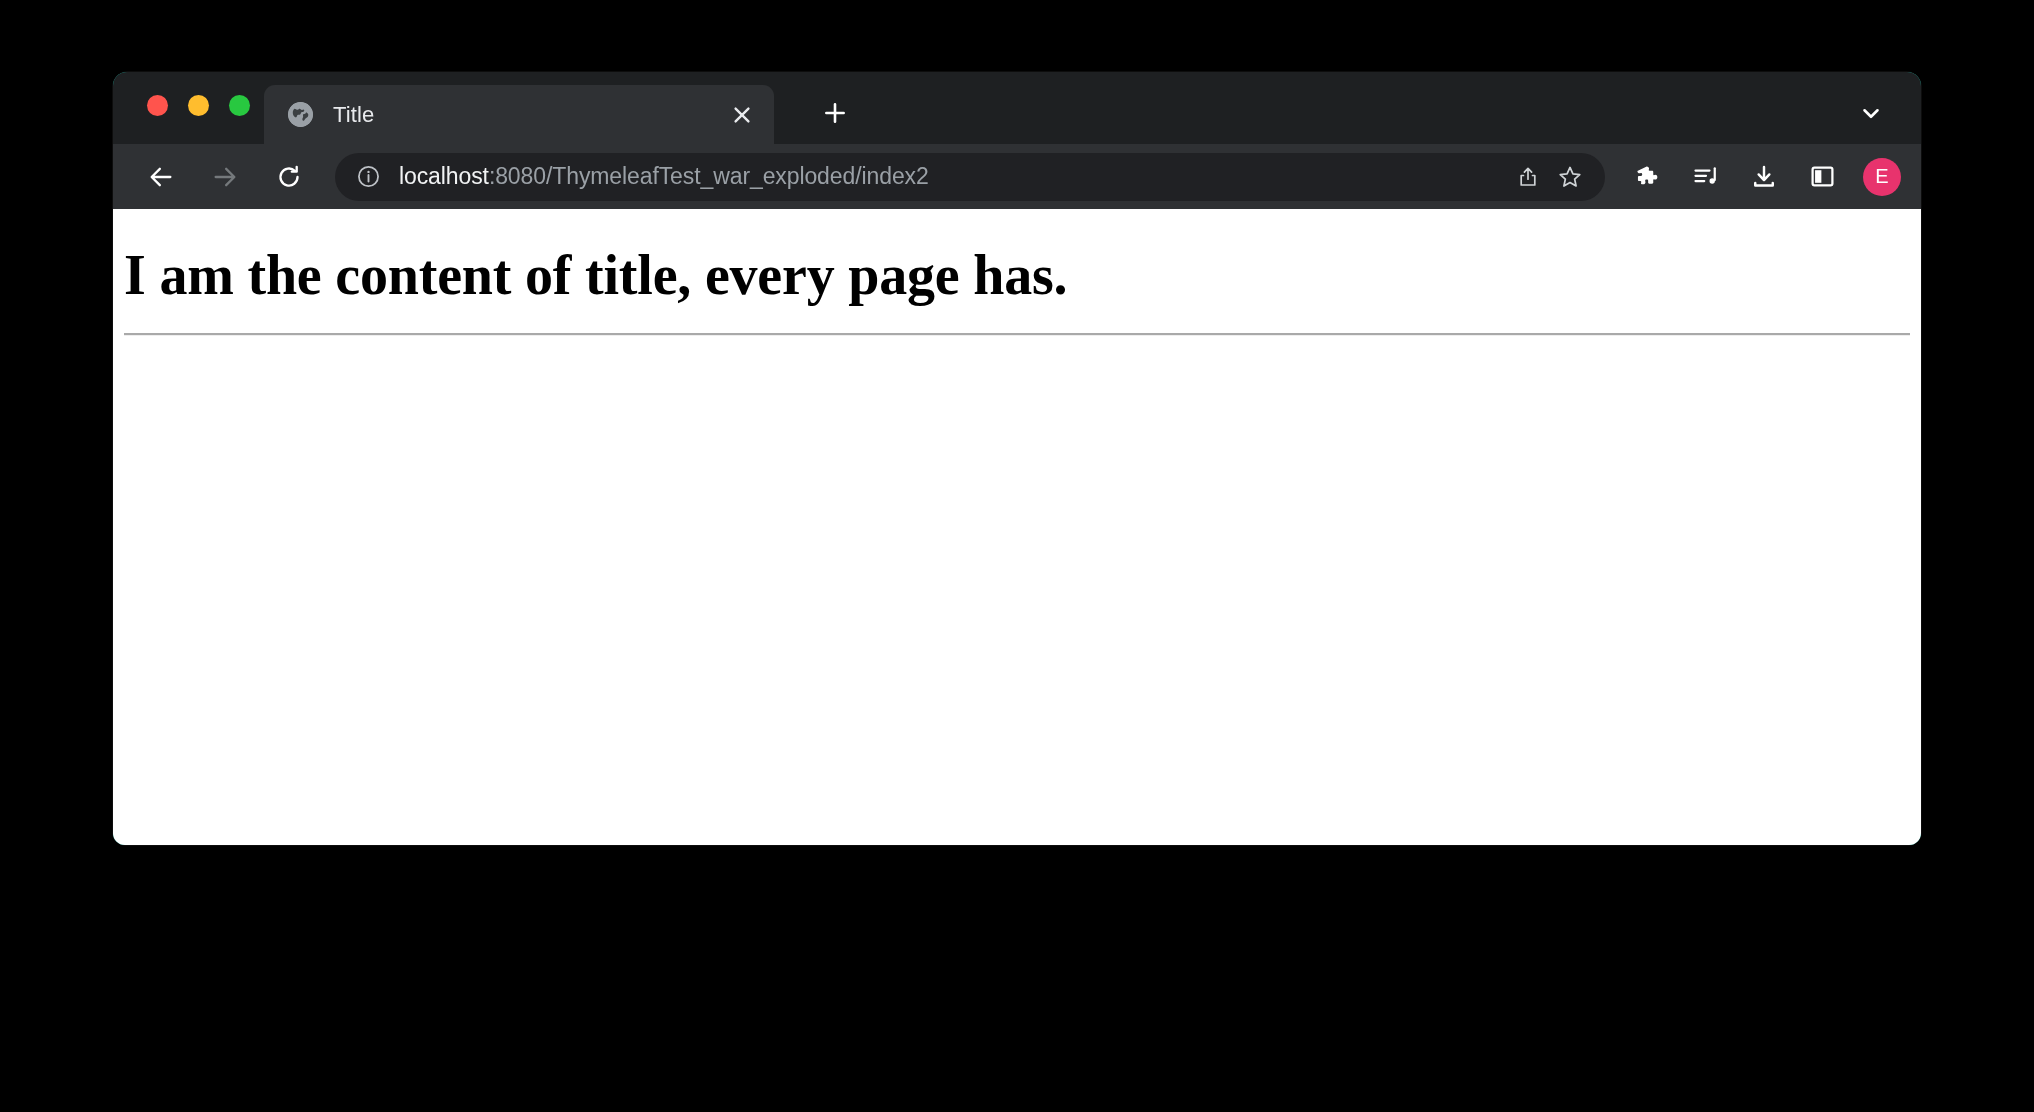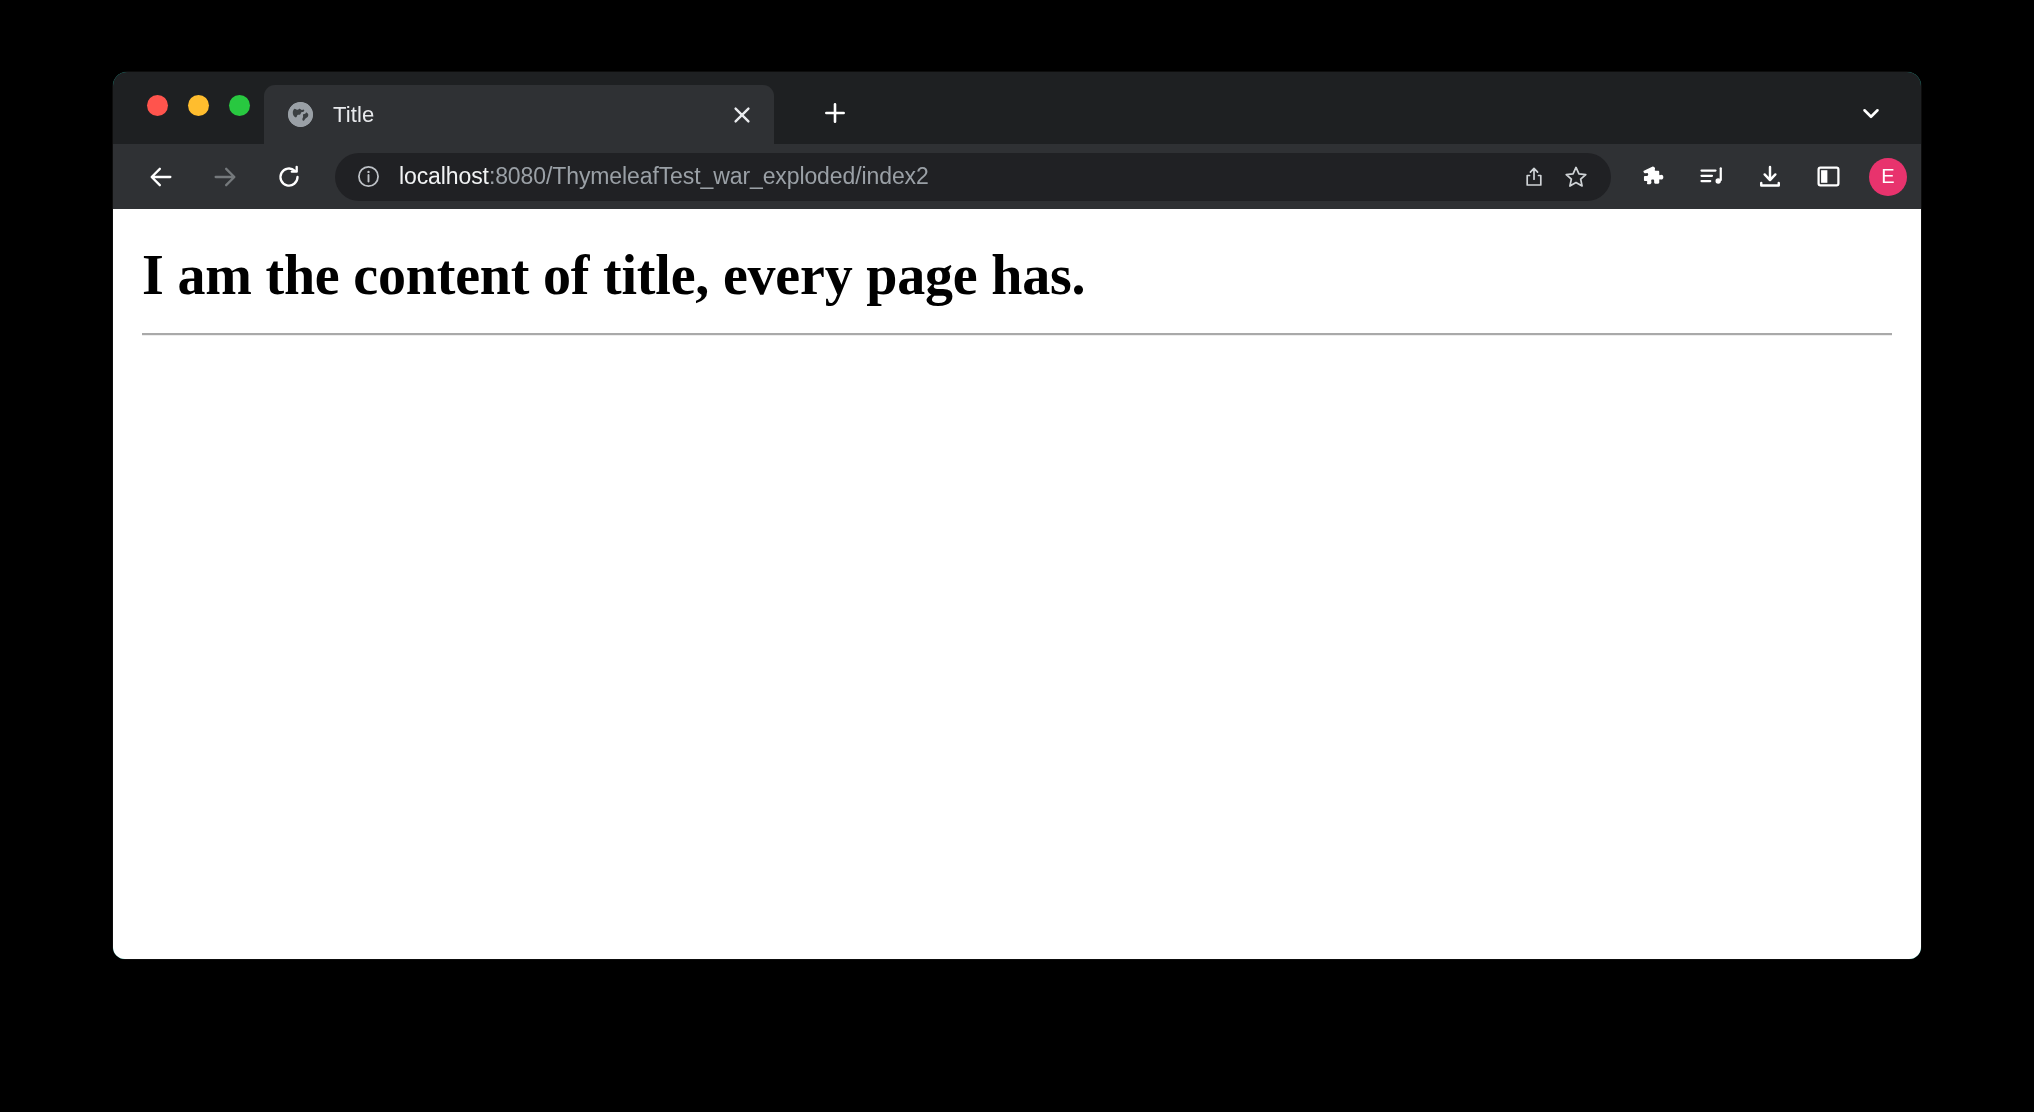--- a/index.html
+++ b/index.html
@@ -13,21 +13,21 @@
   body {
     font-family: "Liberation Sans", sans-serif;
   }
 
   
   .browser-window {
     position: absolute;
     left: 113px;
     top: 72px;
     width: 1808px;
-    height: 887px;
+    height: 773px;
     border-radius: 14px 14px 12px 12px;
     overflow: hidden;
     background: #14b8a6;
     box-shadow: 0 0 0 0.5px rgba(255,255,255,0.10);
   }
 
   
   .tab-strip {
     position: relative;
     height: 72px;
@@ -116,21 +116,21 @@
     justify-content: center;
     border-radius: 50%;
   }
 
   
   .toolbar {
     height: 65px;
     background: #2f3134;
     display: flex;
     align-items: center;
-    padding: 0 14px 0 10px;
+    padding: 0 20px 0 10px;
     box-sizing: border-box;
   }
   .nav-btn {
     width: 48px;
     height: 48px;
     display: flex;
     align-items: center;
     justify-content: center;
     border-radius: 50%;
     flex: 0 0 auto;
@@ -241,21 +241,21 @@
 
   
   .viewport {
     background: #ffffff;
     height: calc(100% - 137px);
     padding: 0;
     box-sizing: border-box;
     overflow: hidden;
   }
   .page-body {
-    padding: 0 29px;
+    padding: 0 11px;
   }
   .page-heading {
     font-family: "Liberation Serif", "DejaVu Serif", serif;
     font-weight: bold;
     font-size: 56px;
     color: #000000;
     margin: 36px 0 26px 0;
     line-height: 1.1;
     letter-spacing: -0.2px;
   }

